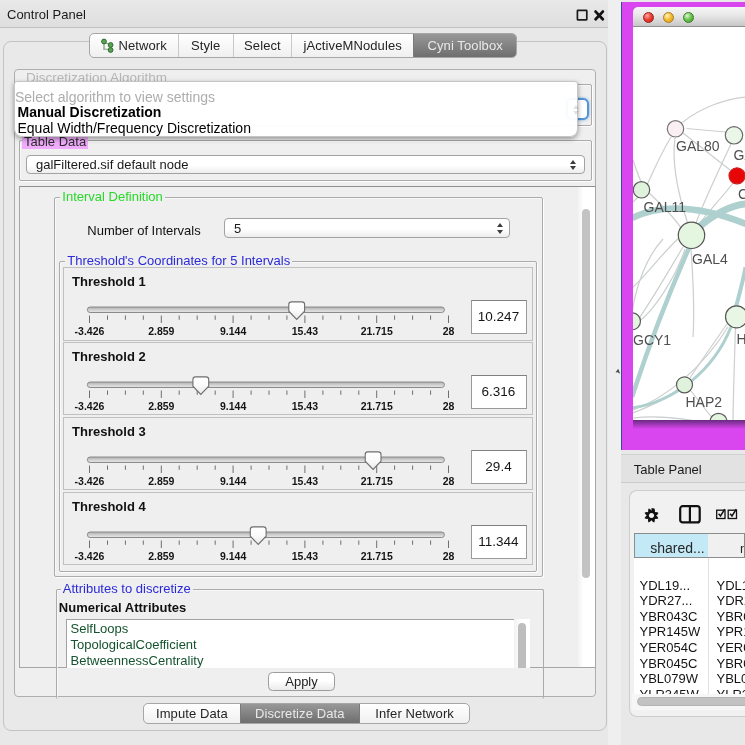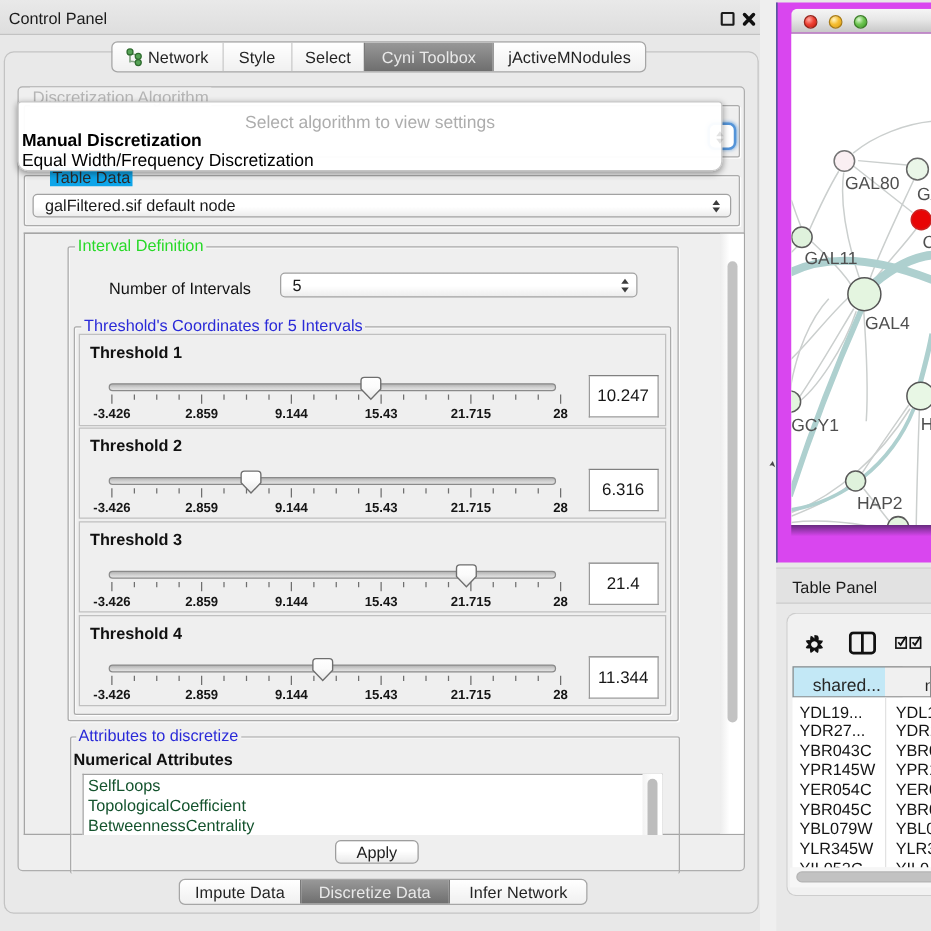--- a/index.html
+++ b/index.html
@@ -30,36 +30,36 @@
 .valbox{position:absolute;left:406.5px;top:31.5px;width:56px;height:34px;background:#fff;border:1px solid #9a9a9a;border-top-color:#808080;font-size:13.5px;color:#161616;text-align:center;line-height:32px}
 
 #listbox{position:absolute;left:45.7px;top:432.5px;width:463.6px;height:49px;background:#fff;border:1px solid #a2a2a2;border-bottom:none;font-size:13px;color:#14532d}
 #listbox .it{padding:1.5px 0 1.5px 3.5px;line-height:13px}
 #listsb{position:absolute;left:493.6px;top:432.5px;width:15.7px;height:49px;background:linear-gradient(90deg,#f2f2f2,#fff 45%);overflow:hidden}
 #listsb .th{position:absolute;left:4.2px;top:3.5px;width:7.5px;height:60px;background:#bdbdbd;border-radius:4px}
 
 #applybtn{position:absolute;left:268px;top:671.5px;width:67px;height:19.8px;background:linear-gradient(#ffffff,#ffffff 45%,#eaeaea);border:1px solid #9d9d9d;border-radius:4.5px;font-size:13px;color:#222;text-align:center;line-height:18px;z-index:2}
 
 #popup{position:absolute;left:14px;top:80.5px;width:564px;height:56px;background:rgba(255,255,255,.96);border:1px solid #c5c5c5;border-radius:3px 3px 8px 8px;box-shadow:0 2px 5px rgba(0,0,0,.38);z-index:20;font-size:14px}
-#popup .i1{position:absolute;top:7px;width:100%;text-align:center;color:#adadad}
+#popup .i1{position:absolute;top:7px;width:100%;text-align:left;color:#adadad}
 #popup .i2{position:absolute;left:2.5px;top:22.5px;font-weight:bold;color:#000}
 #popup .i3{position:absolute;left:2.5px;top:38px;color:#000}
 
 #gutter{position:absolute;left:608px;top:0;width:12.8px;height:745px;background:#efefef}
 #bluewin{position:absolute;left:620.8px;top:2px;width:124.2px;height:448px;background:#d946ef;border-left:1px solid #2e5386}
 #nettb{position:absolute;left:11.7px;top:5.2px;width:112.5px;height:20px;background:linear-gradient(#f6f6f6,#e7e7e7 45%,#c7c7c7);border-bottom:1px solid #8f8f8f;border-top-left-radius:5px}
 .light{position:absolute;top:4.5px;width:11px;height:11px;border-radius:50%}
 #canvas{position:absolute;left:11.7px;top:25.2px;width:112.5px;height:392.8px;background:#fff;overflow:hidden}
 #canvshadow{position:absolute;left:11.7px;top:418px;width:112.5px;height:9px;background:linear-gradient(rgba(10,20,35,.55),rgba(10,20,35,0))}
 #tpbar{position:absolute;left:620.8px;top:454.4px;width:124.2px;height:28.2px;background:#e2e2e2;border-top:1px solid #d2d2d2;border-bottom:1px solid #cccccc}
 #tpbar .t{position:absolute;left:13px;top:7px;font-size:13px;color:#1b1b1b}
 #tablepanel{position:absolute;left:629px;top:489.8px;width:130px;height:227px;background:#f1f1f1;border:1px solid #cdcdcd;border-radius:8px 0 0 8px;border-right:none}
 #thead1{position:absolute;left:633.5px;top:533px;width:88px;height:24.5px;background:#c3e8f6;border:1px solid #8c8c8c;font-size:14px;color:#262626;text-align:center;line-height:29px}
 #thead2{position:absolute;left:707.9px;top:533px;width:37.1px;height:24.5px;background:#f0f0f0;border:1px solid #8c8c8c;border-left:none;font-size:13px;color:#262626;line-height:29px;overflow:hidden}
-#tbody{position:absolute;left:633.5px;top:557.5px;width:111.5px;height:136px;background:#fff;overflow:hidden;font-size:13px;color:#141414;padding-top:4px}
+#tbody{position:absolute;left:633.5px;top:557.5px;width:111.5px;height:136px;background:#fff;overflow:hidden;font-size:13px;color:#141414;padding-top:20px}
 #tbody .r{position:relative;height:15.67px;line-height:15.67px}
 #tbody .c1{position:absolute;left:6px}
 #tbody .c2{position:absolute;left:83px}
 #tbody .sep{position:absolute;left:74.2px;top:-2px;width:1px;height:138px;background:#e2e2e2}
 #hsb{position:absolute;left:631.5px;top:693.5px;width:113.5px;height:16px;background:#f6f6f6}
 #hsb .th{position:absolute;left:5px;top:3.2px;width:125px;height:9.6px;background:#c2c2c2;border:1px solid #b4b4b4;border-radius:5px}
 text{font-family:"Liberation Sans",sans-serif}
 </style></head><body>
 
 <div id="titlebar">
@@ -75,30 +75,30 @@
 <div class="tabgroup" style="left:88.5px;top:32.5px">
 <div class="seg" style="width:88.2px;padding-left:0"><svg width="15" height="17" style="margin:0 3px 0 0">
         <line x1="4" y1="5" x2="4" y2="13" stroke="#8aa88a" stroke-width="1.4"></line>
         <path d="M4,6 C8,6 9,7 10,8 M4,12 C8,12 9,13 10,13" stroke="#8aa88a" stroke-width="1.2" fill="none"></path>
         <circle cx="4" cy="4.5" r="2.4" fill="#57a457" stroke="#2e6b2e" stroke-width="1"></circle>
         <circle cx="10.6" cy="8" r="2.4" fill="#57a457" stroke="#2e6b2e" stroke-width="1"></circle>
         <circle cx="10.6" cy="13" r="2.4" fill="#57a457" stroke="#2e6b2e" stroke-width="1"></circle>
       </svg>Network</div>
 <div class="seg" style="width:55px">Style</div>
 <div class="seg" style="width:58.5px">Select</div>
+<div class="seg" style="width:122px">jActiveMNodules</div>
 <div class="seg sel" style="width:103px">Cyni Toolbox</div>
-<div class="seg" style="width:122px">jActiveMNodules</div>
 </div>
 
 <div class="grp" style="left:18.5px;top:83.5px;width:573.8px;height:42.5px"></div>
 <div class="abs" style="left:24px;top:70px;font-size:13.5px;color:#b5b5b5;background:#efefef;padding:0 2px;z-index:1">Discretization Algorithm</div>
 <div class="abs" style="left:566px;top:97.5px;width:22.5px;height:22px;background:#fff;border:2.5px solid #5494d8;border-radius:6px;box-shadow:0 0 3px rgba(80,148,216,.8);z-index:1"></div>
 
 <div class="grp" style="left:18.5px;top:139.5px;width:573px;height:41px"></div>
-<div class="abs" style="left:40px;top:134px;font-size:13px;color:#2c2c2c;background:#0ea5e9;padding:0 2px">Table Data</div>
+<div class="abs" style="left:22px;top:134px;font-size:13px;color:#2c2c2c;background:#f0abfc;padding:0 2px">Table Data</div>
 <div class="combo" style="left:26px;top:154.5px;width:558.7px;height:19.3px">
     <span class="ct">galFiltered.sif default node</span>
 <i class="arr-up" style="right:7.5px;top:4.2px"></i>
     <i class="arr-dn" style="right:7.5px;top:10.5px"></i>
   </div>
 
 <div id="viewport">
 <svg width="0" height="0">
       <defs>
 <linearGradient id="trk" x1="0" y1="0" x2="0" y2="1">
@@ -243,21 +243,21 @@
             <text x="97.3" y="66.5" text-anchor="middle">2.859</text>
             <text x="169.1" y="66.5" text-anchor="middle">9.144</text>
             <text x="240.9" y="66.5" text-anchor="middle">15.43</text>
             <text x="312.7" y="66.5" text-anchor="middle">21.715</text>
             <text x="384.5" y="66.5" text-anchor="middle">28</text>
           </g>
           <g transform="translate(300.4,33)">
             <path d="M0.8,10.2 V3.6 Q0.8,0.9 3.5,0.9 H13.9 Q16.6,0.9 16.6,3.6 V10.2 L8.7,18.4 Z" fill="url(#thm)" stroke="#6e6e6e" stroke-width="1.1"></path>
           </g>
 </svg>
-<div class="valbox">21.4</div>
+<div class="valbox">29.4</div>
 </div>
 <div class="thr" style="top:492.0px">
 <div class="thrlab">Threshold 4</div>
 <svg width="470" height="73" style="position:absolute;left:0;top:0">
 <defs></defs>
 <rect x="23.4" y="39" width="357" height="5.5" rx="2.7" fill="url(#trk)" stroke="#8a8a8a" stroke-width="1"></rect>
           <g stroke="#6f6f6f" stroke-width="1">
             <line x1="25.5" y1="47.5" x2="25.5" y2="55.0"></line>
             <line x1="43.5" y1="47.5" x2="43.5" y2="51.8"></line>
             <line x1="61.4" y1="47.5" x2="61.4" y2="51.8"></line>

